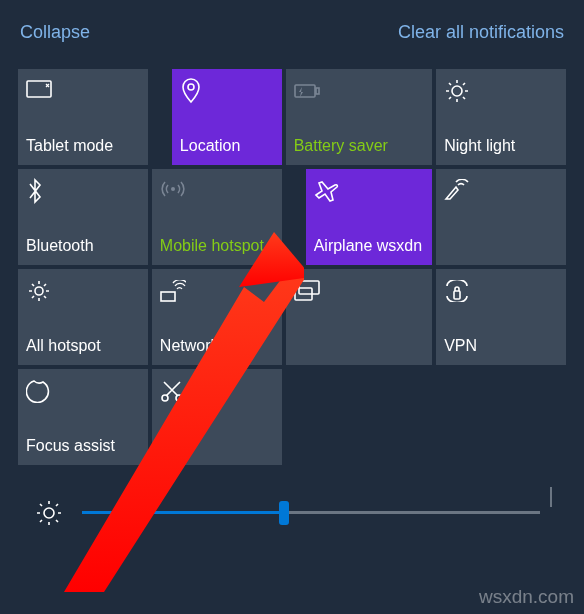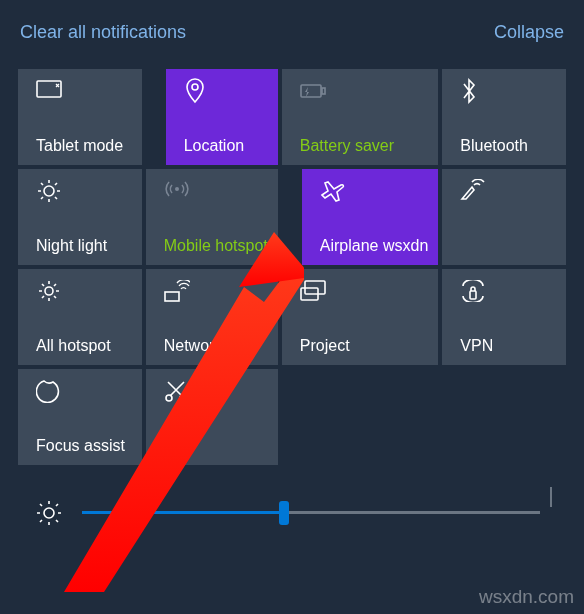--- a/index.html
+++ b/index.html
@@ -31,21 +31,21 @@
   }
   .grid {
     display: grid;
     grid-template-columns: repeat(4, 1fr);
     gap: 4px;
     margin: 0 2px;
   }
   .tile {
     background: #3d4a5a;
     height: 96px;
-    padding: 8px 10px 10px 18px;
+    padding: 8px 10px 10px 8px;
     display: flex;
     flex-direction: column;
     justify-content: space-between;
     cursor: pointer;
     position: relative;
   }
   .tile .icon {
     width: 28px;
     height: 28px;
     display: flex;
@@ -130,22 +130,22 @@
     font-size: 19px;
     color: rgba(255,255,255,0.4);
   }
 </style>
 </head>
 <body>
 
 <div class="panel">
 
   <div class="topbar">
+    <span class="link">Collapse</span>
     <span class="link">Clear all notifications</span>
-    <span class="link">Collapse</span>
   </div>
 
   <div class="grid">
 
     <div class="tile">
       <span class="icon">
         <svg width="26" height="22" viewBox="0 0 26 22" stroke-width="1.6">
             <rect x="1" y="1" width="24" height="16" rx="1"></rect>
             <path d="M20 4 l3 3 M23 4 l-3 3" stroke-width="1.2"></path>
           </svg>
@@ -169,37 +169,37 @@
             <rect x="1" y="3" width="20" height="12" rx="1"></rect>
             <rect x="22" y="6" width="3" height="6"></rect>
             <path d="M8 5 l-3 5 h4 l-3 5" fill="#7a8594" stroke="none"></path>
           </svg>
       </span>
       <span class="label">Battery saver</span>
     </div>
 
     <div class="tile">
       <span class="icon">
-        <svg width="18" height="26" viewBox="0 0 18 26" stroke-width="1.6">
-            <path d="M4 6 L14 19 L9 24 V2 L14 7 L4 20"></path>
-          </svg>
-      </span>
-      <span class="label">Bluetooth</span>
-    </div>
-
-    <div class="tile">
-      <span class="icon">
         <svg width="26" height="26" viewBox="0 0 26 26" stroke-width="1.6">
             <circle cx="13" cy="13" r="5"></circle>
             <path d="M13 2v3M13 21v3M2 13h3M21 13h3M5 5l2 2M19 19l2 2M5 21l2-2M19 7l2-2"></path>
           </svg>
       </span>
       <span class="label">Night light</span>
     </div>
 
+    <div class="tile">
+      <span class="icon">
+        <svg width="18" height="26" viewBox="0 0 18 26" stroke-width="1.6">
+            <path d="M4 6 L14 19 L9 24 V2 L14 7 L4 20"></path>
+          </svg>
+      </span>
+      <span class="label">Bluetooth</span>
+    </div>
+
     <div class="tile disabled">
       <span class="icon">
         <svg width="26" height="24" viewBox="0 0 26 24" stroke-width="1.6">
             <circle cx="13" cy="10" r="2" fill="#7a8594" stroke="none"></circle>
             <path d="M8 14 a6 6 0 0 1 0-8 M18 6 a6 6 0 0 1 0 8 M5 17 a10 10 0 0 1 0-14 M21 3 a10 10 0 0 1 0 14"></path>
           </svg>
       </span>
       <span class="label">Mobile hotspot</span>
     </div>
 
@@ -242,21 +242,20 @@
     </div>
 
 
     <div class="tile">
       <span class="icon">
         <svg width="26" height="22" viewBox="0 0 26 22" stroke-width="1.6">
             <rect x="5" y="1" width="20" height="13" rx="1"></rect>
             <rect x="1" y="8" width="17" height="12" rx="1"></rect>
           </svg>
       </span>
-      <span class="label">Project</span>
     </div>
 
     <div class="tile">
       <span class="icon">
         <svg width="26" height="22" viewBox="0 0 26 22" stroke-width="1.6">
             <path d="M3 6 a6 4 0 0 1 20 0 M3 16 a6 4 0 0 0 20 0"></path>
             <rect x="10" y="11" width="6" height="8" rx="1"></rect>
             <path d="M11 11 v-2 a2 2 0 0 1 4 0 v2"></path>
           </svg>
       </span>

